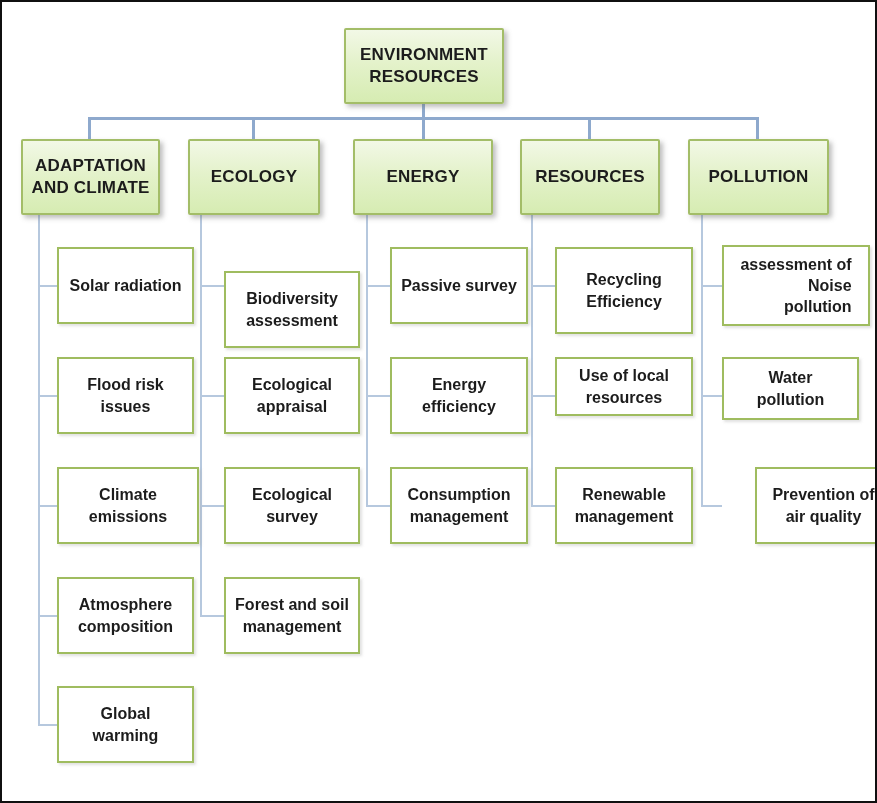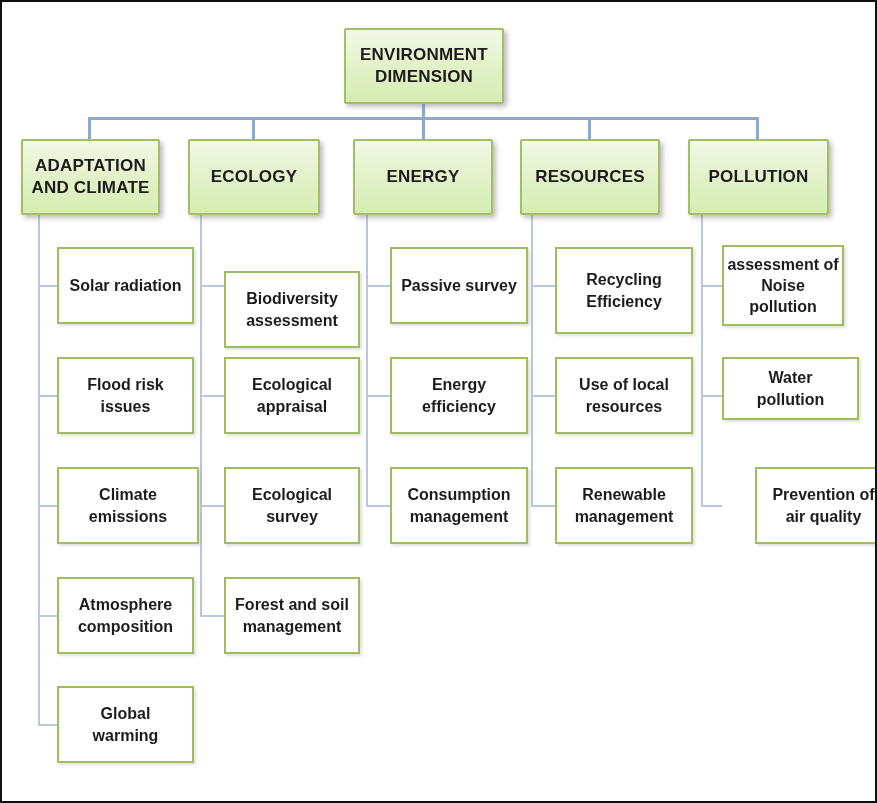--- a/index.html
+++ b/index.html
@@ -74,21 +74,21 @@
   <div class="line blue2" style="left:529px;top:283px;width:24px;height:2px;"></div>
   <div class="line blue2" style="left:529px;top:393px;width:24px;height:2px;"></div>
   <div class="line blue2" style="left:529px;top:503px;width:24px;height:2px;"></div>
 
   <div class="line blue2" style="left:699px;top:213px;width:2px;height:292px;"></div>
   <div class="line blue2" style="left:699px;top:283px;width:21px;height:2px;"></div>
   <div class="line blue2" style="left:699px;top:393px;width:21px;height:2px;"></div>
   <div class="line blue2" style="left:699px;top:503px;width:21px;height:2px;"></div>
 
   <div class="node green" style="left:342px;top:26px;width:160px;height:76px;">ENVIRONMENT
-DIMENSION</div>
+RESOURCES</div>
 
   <div class="node green" style="left:19px;top:137px;width:139px;height:76px;">ADAPTATION
 AND CLIMATE</div>
   <div class="node green" style="left:186px;top:137px;width:132px;height:76px;">ECOLOGY</div>
   <div class="node green" style="left:351px;top:137px;width:140px;height:76px;">ENERGY</div>
   <div class="node green" style="left:518px;top:137px;width:140px;height:76px;">RESOURCES</div>
   <div class="node green" style="left:686px;top:137px;width:141px;height:76px;">POLLUTION</div>
 
   <div class="node white" style="left:55px;top:245px;width:137px;height:77px;">Solar radiation</div>
   <div class="node white" style="left:55px;top:355px;width:137px;height:77px;text-align:center;">Flood risk
@@ -110,26 +110,26 @@
 management</div>
 
   <div class="node white" style="left:388px;top:245px;width:138px;height:77px;">Passive survey</div>
   <div class="node white" style="left:388px;top:355px;width:138px;height:77px;">Energy
 efficiency</div>
   <div class="node white" style="left:388px;top:465px;width:138px;height:77px;">Consumption
 management</div>
 
   <div class="node white" style="left:553px;top:245px;width:138px;height:87px;">Recycling
 Efficiency</div>
-  <div class="node white" style="left:553px;top:355px;width:138px;height:77px;">Use of local
+  <div class="node white" style="left:553px;top:355px;width:138px;height:59px;">Use of local
 resources</div>
   <div class="node white" style="left:553px;top:465px;width:138px;height:77px;">Renewable
 management</div>
 
-  <div class="node white" style="left:720px;top:243px;width:122px;height:81px;">assessment of
+  <div class="node white" style="left:720px;top:243px;width:148px;height:81px;text-align:right;">assessment of
 Noise
 pollution</div>
   <div class="node white" style="left:720px;top:355px;width:137px;height:63px;">Water
 pollution</div>
   <div class="node white" style="left:753px;top:465px;width:137px;height:77px;">Prevention of
 air quality</div>
 
 </div>
 
 </body></html>

